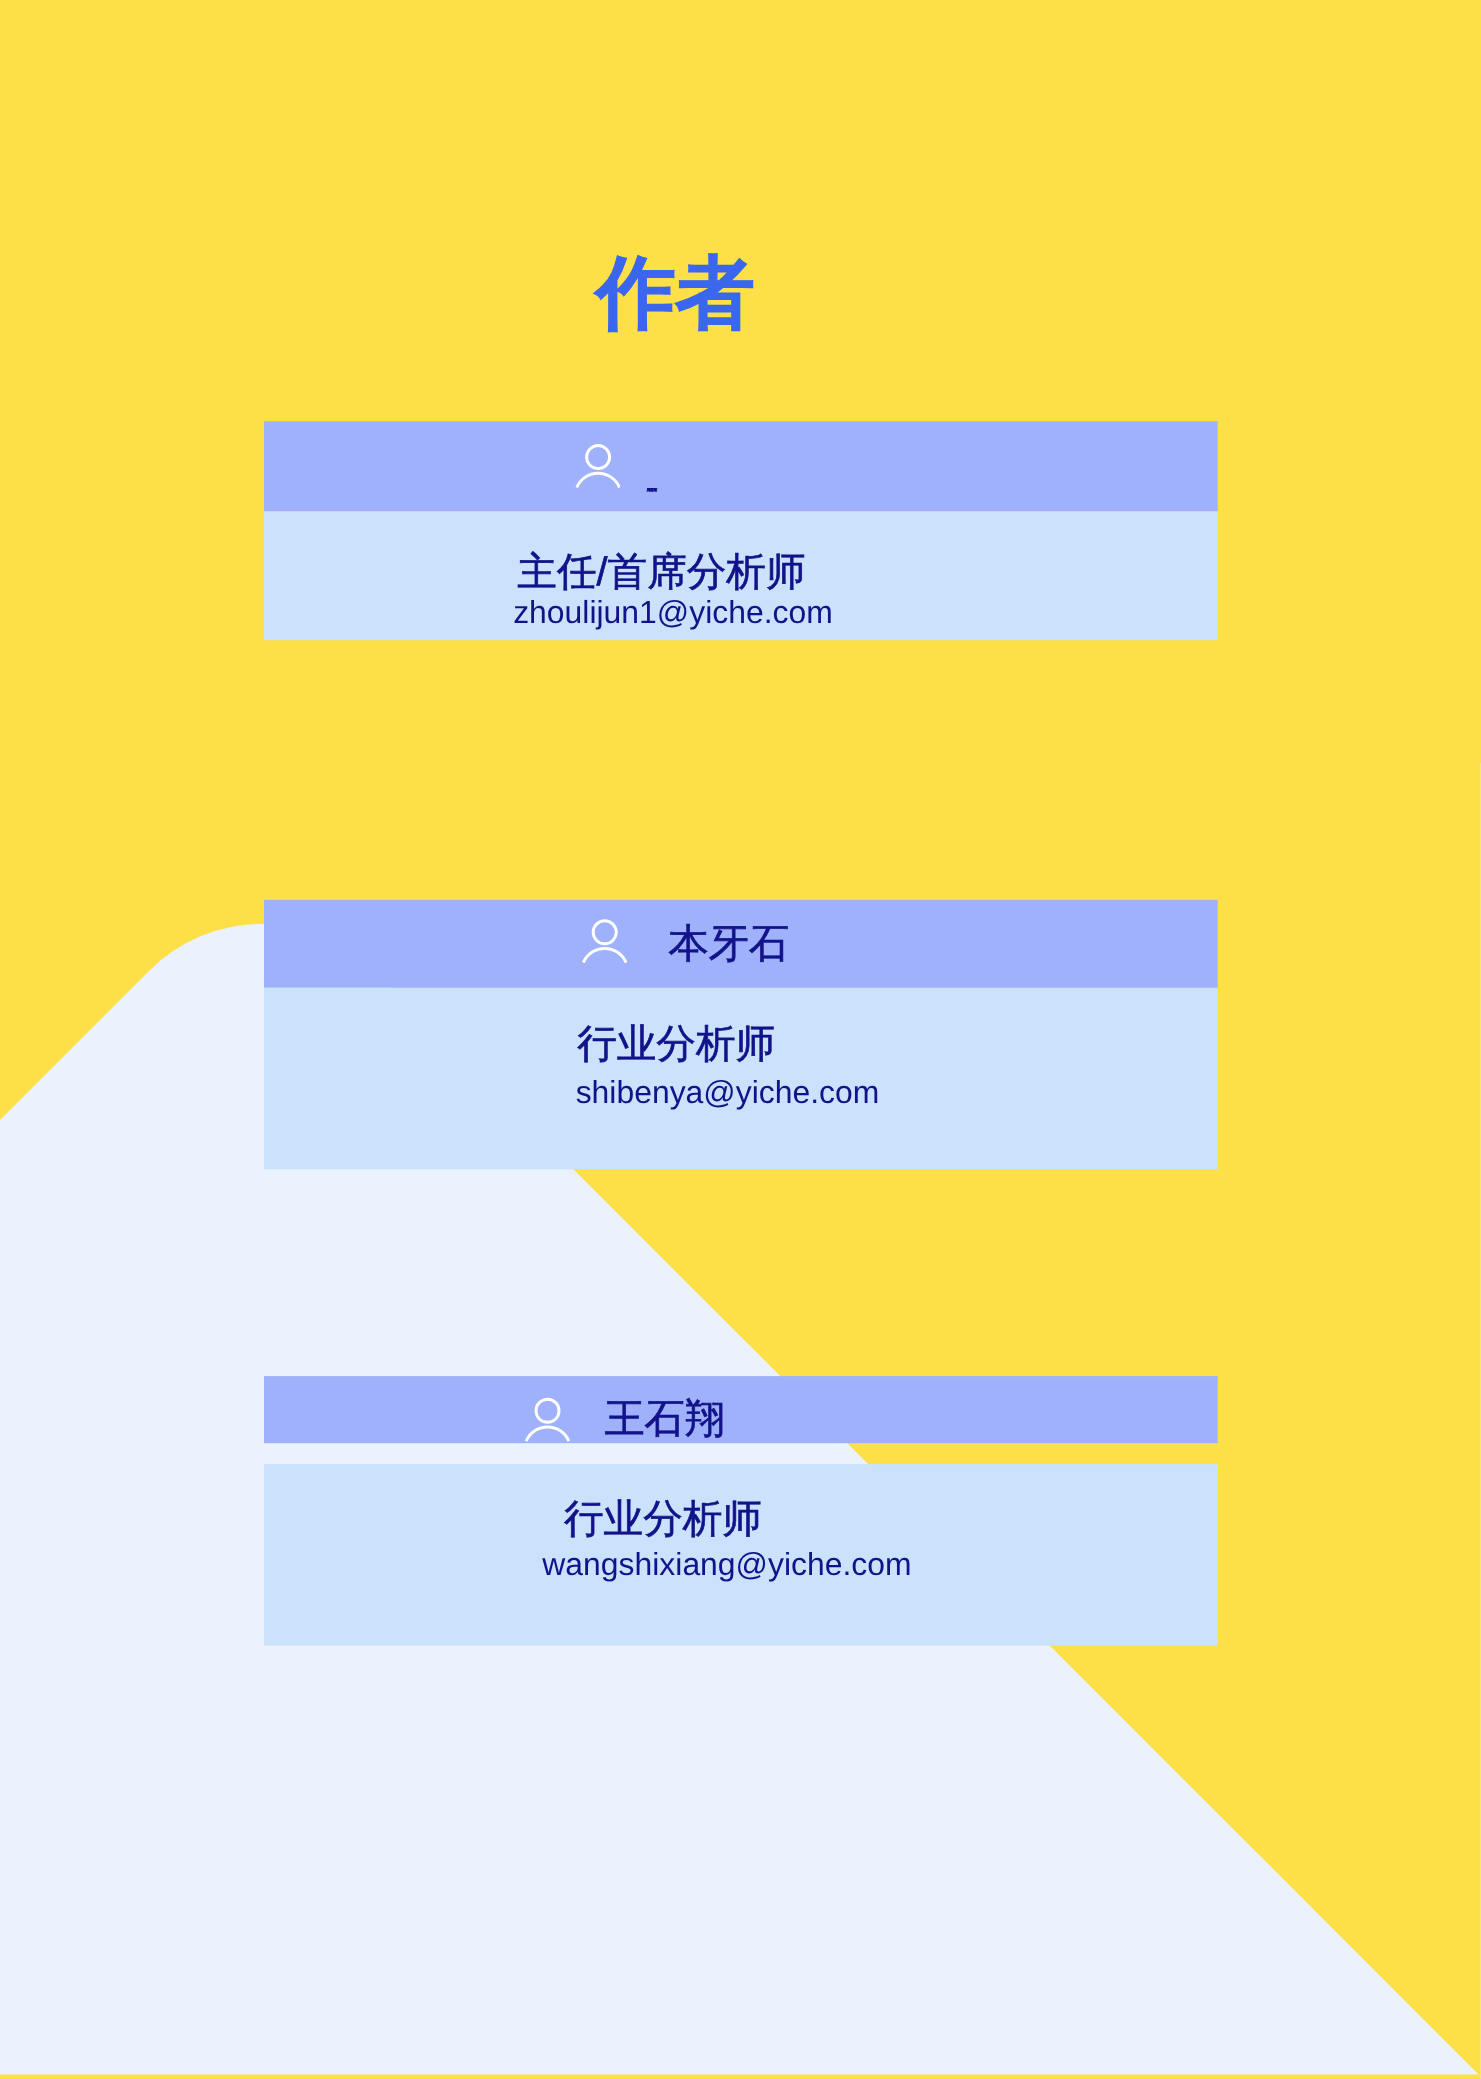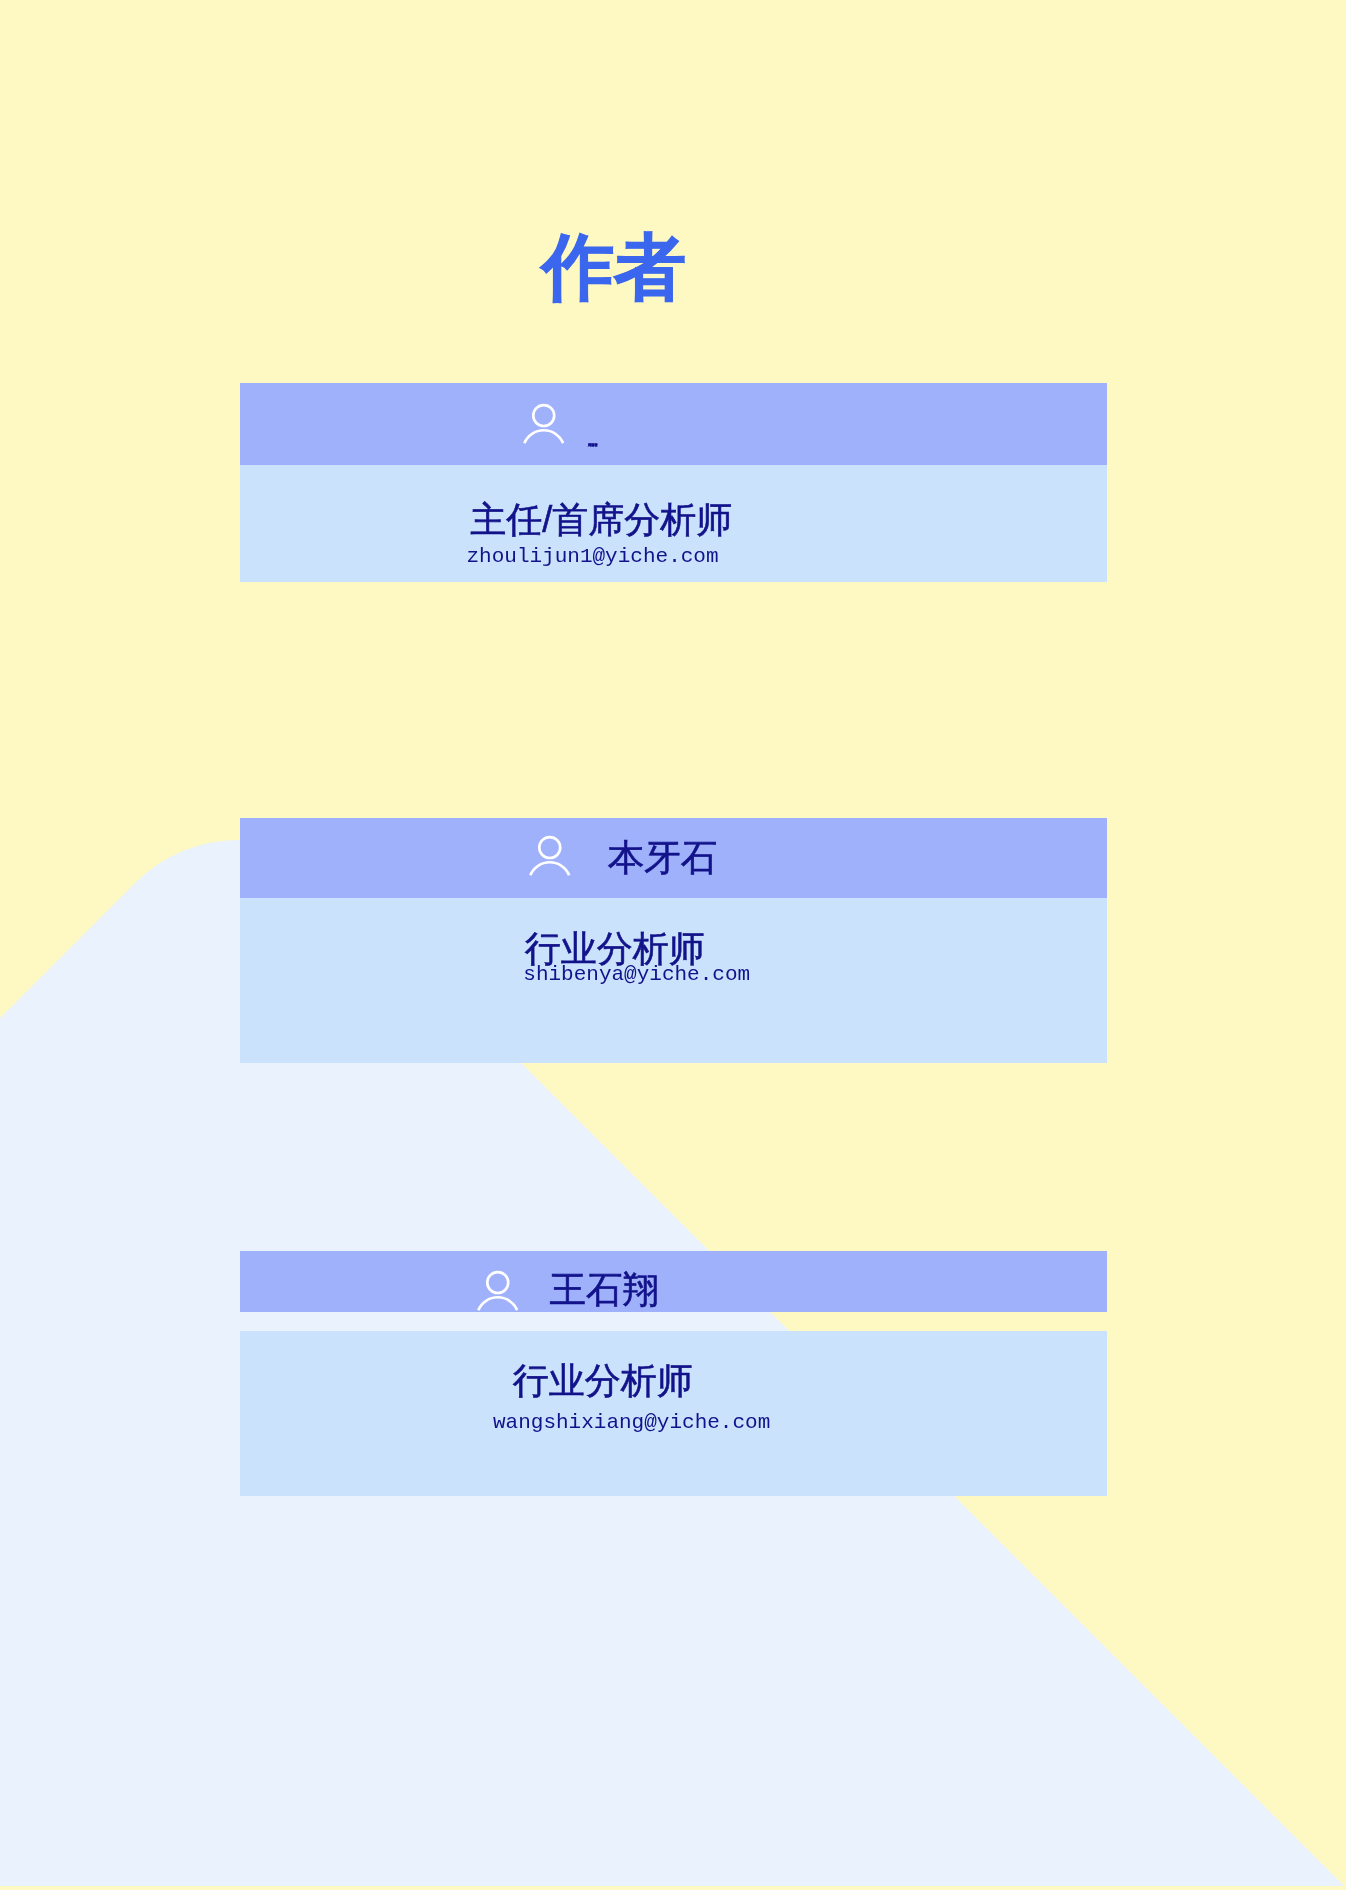--- a/index.html
+++ b/index.html
@@ -8,21 +8,21 @@
     --bg-shape:#e9f2fd;
     --title-blue:#3b66ee;
     --text-navy:#12128a;
     --icon-white:#ffffff;
   }
   html,body{margin:0;padding:0;}
   body{background:#ffffff;}
   .page{
     position:relative;
     width:1346px;height:1890px;
-    background:#fef9c3;
+    background:#fde047;
     overflow:hidden;
     font-family:"Liberation Sans", sans-serif;
   }
   .bg-shape{position:absolute;left:0;top:0;width:1346px;height:1890px;}
   .page-title{
     position:absolute;
     left:542px;top:231px;
     font-size:72px;
     line-height:72px;
     font-weight:700;
@@ -47,43 +47,42 @@
     position:absolute;
     color:var(--text-navy);
     -webkit-text-stroke:0.6px var(--text-navy);
     font-size:36px;
     line-height:36px;
     white-space:nowrap;
   }
   .author-email{
     position:absolute;
     color:var(--text-navy);
-    font-size:21px;
+    font-size:29px;
     line-height:24.5px;
     white-space:nowrap;
-    font-family:Liberation Mono, monospace;
   }
 
   
   .card-1{top:383px;height:245px;}
   .card-1 .card-header{height:82px;}
   .card-1 .card-body{top:82px;height:117px;}
   .card-1 .person-icon{left:282.8px;top:19.8px;}
   .card-1 .author-name{left:348px;top:60.5px;}
   .card-1 .author-role{left:230.3px;top:36.5px;}
   .card-1 .author-email{left:226.5px;top:80.2px;}
 
   
   .card-2{top:818px;height:245px;}
   .card-2 .card-header{height:80px;}
   .card-2 .card-body{top:80px;height:165px;}
   .card-2 .person-icon{left:289.3px;top:16.8px;}
   .card-2 .author-name{left:355.8px;top:21.6px;margin-left:12px;}
   .card-2 .author-role{left:284.7px;top:33.2px;}
-  .card-2 .author-email{left:283.3px;top:65px;}
+  .card-2 .author-email{left:283.3px;top:84px;}
 
   
   .card-3{top:1251px;height:245px;}
   .card-3 .card-header{height:61px;}
   .card-3 .card-body{top:79.5px;height:165.5px;}
   .card-3 .person-icon{left:236.5px;top:19.2px;}
   .card-3 .author-name{left:309.5px;top:20.9px;}
   .card-3 .author-role{left:272.7px;top:32.5px;}
   .card-3 .author-email{left:253px;top:80.1px;}
 </style>

